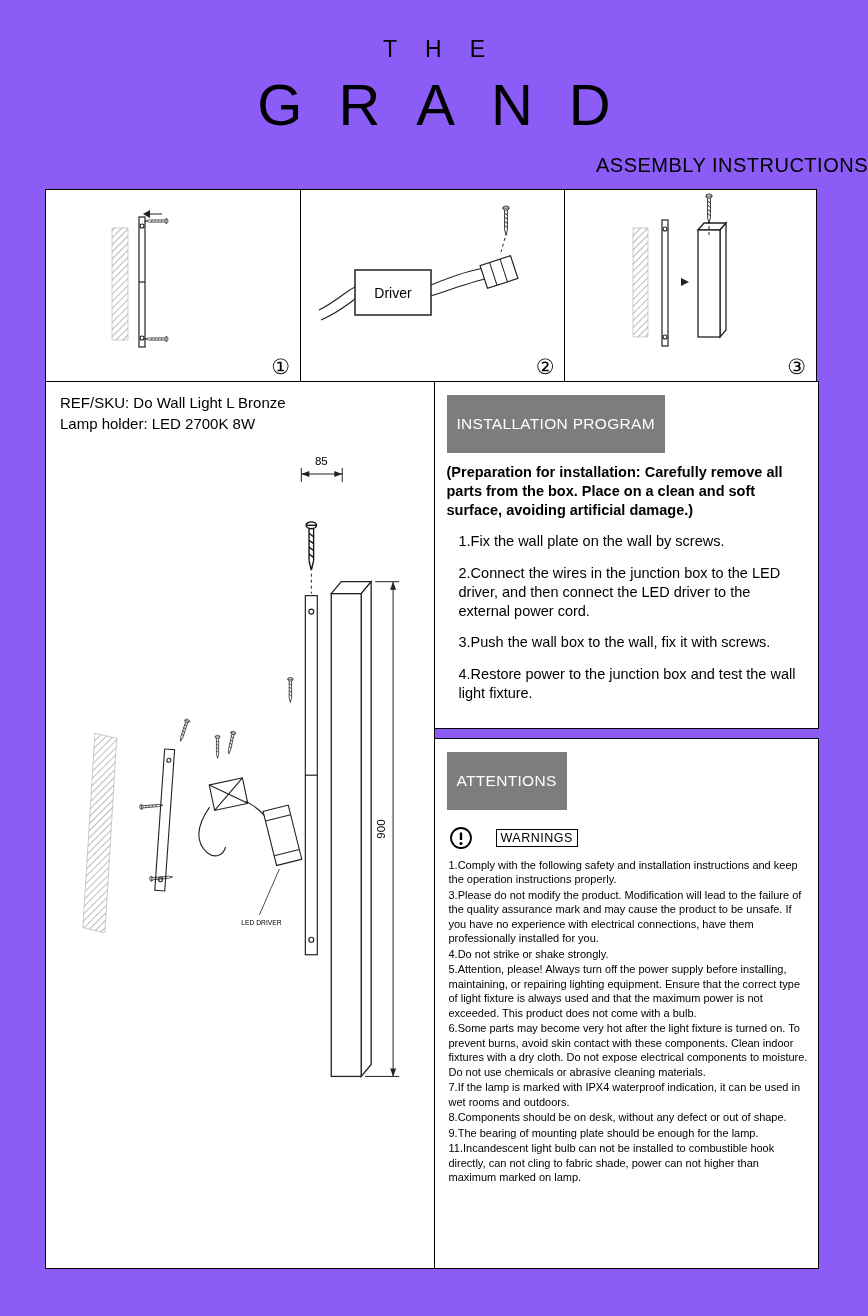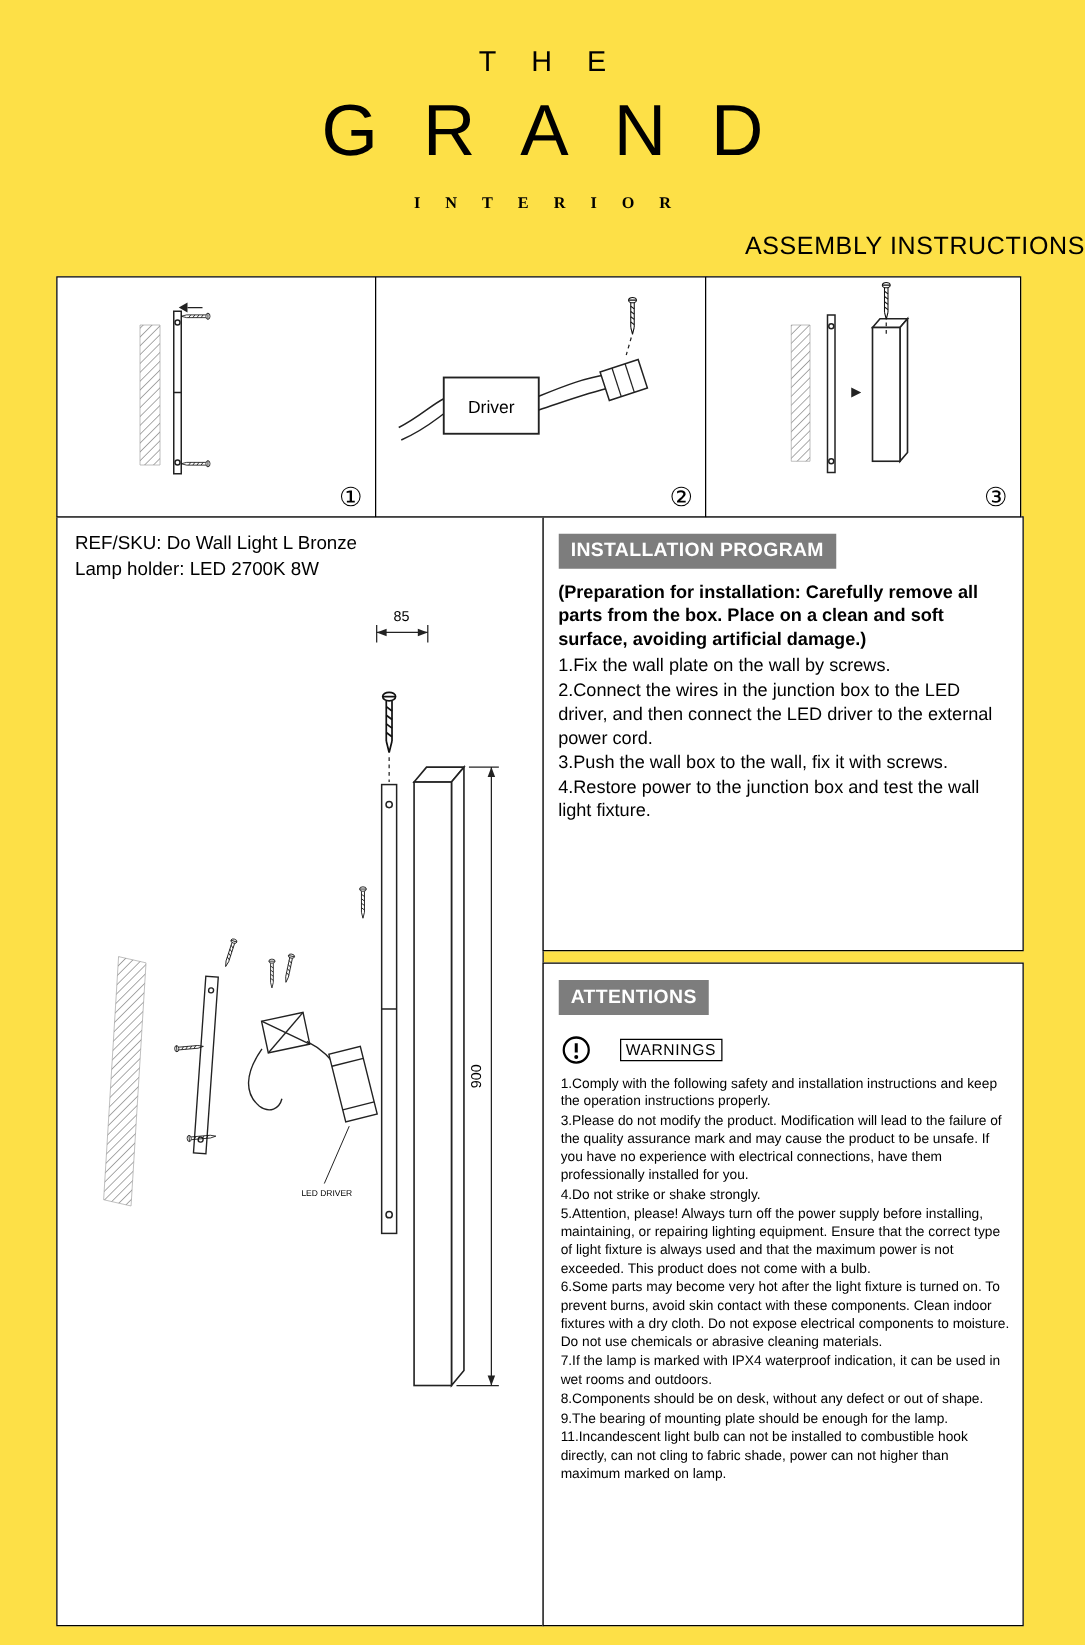--- a/index.html
+++ b/index.html
@@ -1,17 +1,17 @@
 <!DOCTYPE html>
 <html><head>
 <meta charset="utf-8">
 <style>
   html,body { margin:0; padding:0; background:#fff; }
   .page {
-    width:868px; height:1316px; background:#fde047; color:#000;
+    width:868px; height:1316px; background:#8b5cf6; color:#000;
     font-family:"Liberation Sans", sans-serif; position:relative; overflow:hidden;
     box-sizing:border-box;
   }
   
   .brand { text-align:center; padding-top:36px; }
   .brand-the   { font-size:23px; letter-spacing:28px; text-indent:28px; font-weight:500; }
   .brand-grand { font-size:58px; letter-spacing:36px; text-indent:36px; font-weight:500; margin-top:8px; }
   .brand-interior {
     font-family:"Liberation Serif", serif; font-size:13px; font-weight:bold;
     letter-spacing:20px; text-indent:20px; margin-top:16px;
@@ -38,26 +38,26 @@
   .left-box svg { display:block; }
 
   .right-col { width:385px; margin-left:-1.5px; display:flex; flex-direction:column; }
   .install-box {
     border:1.5px solid #000; height:348px; box-sizing:border-box; background:#fff;
   }
   .attentions-box {
     border:1.5px solid #000; box-sizing:border-box; background:#fff; margin-top:9px; flex:1;
   }
   .section-heading {
-    display:inline-block; background:#7d7d7d; color:#fff; font-weight:bold;
-    font-size:15.5px; padding:5px 10px; margin:13px 0 10px 12px; letter-spacing:0.3px;
+    display:inline-block; background:#7d7d7d; color:#fff; font-weight:normal;
+    font-size:15.5px; padding:20px 10px; margin:13px 0 10px 12px; letter-spacing:0.3px;
   }
   .prep { font-weight:bold; font-size:14.5px; line-height:1.33; margin:0 10px 0 12px; }
   .install-steps { font-size:14.5px; line-height:1.33; margin:2px 10px 0 12px; }
-  .install-steps p { margin:0; }
+  .install-steps p { margin:12px; }
 
   .warnings-row { display:flex; align-items:center; gap:23px; margin:6px 12px 8px 14px; }
   .warn-icon svg { display:block; }
   .warnings-label {
     font-size:12.5px; border:1px solid #000; padding:1px 4px; letter-spacing:0.5px;
   }
   .warning-items { font-size:11px; line-height:1.32; margin:0 10px 0 14px; }
   .warning-items p { margin:0 0 1px 0; }
 
   svg text { font-family:"Liberation Sans", sans-serif; fill:#000; }
@@ -82,21 +82,20 @@
       <path d="M-2,34 L0,42 L2,34"></path>
     </g>
   </defs>
 </svg>
 
 <div class="page">
 
   <header class="brand">
     <div class="brand-the">THE</div>
     <div class="brand-grand">GRAND</div>
-    <div class="brand-interior">INTERIOR</div>
     <h1 class="doc-title">ASSEMBLY INSTRUCTIONS</h1>
   </header>
 
   <div class="steps-row">
 
     <div class="step-panel" style="width:256px">
       <svg viewBox="0 0 254 191">
         <polygon points="66,38 82,38 82,150 66,150" fill="url(#hatch)" stroke="#999" stroke-width="0.5"></polygon>
         <g stroke="#222" fill="#fff" stroke-width="1.2">
           <rect x="93" y="27" width="6" height="130"></rect>

